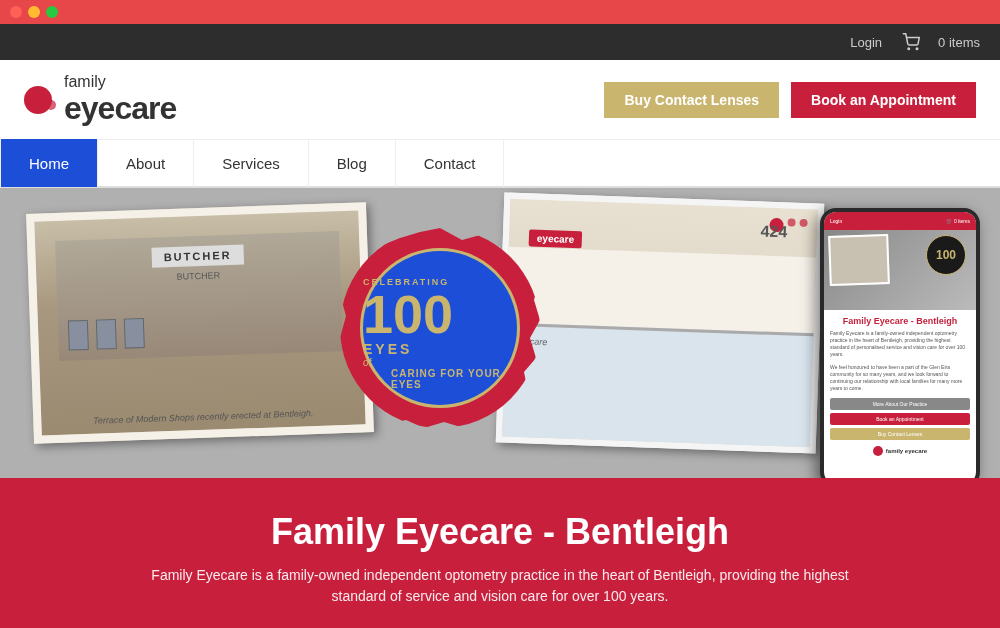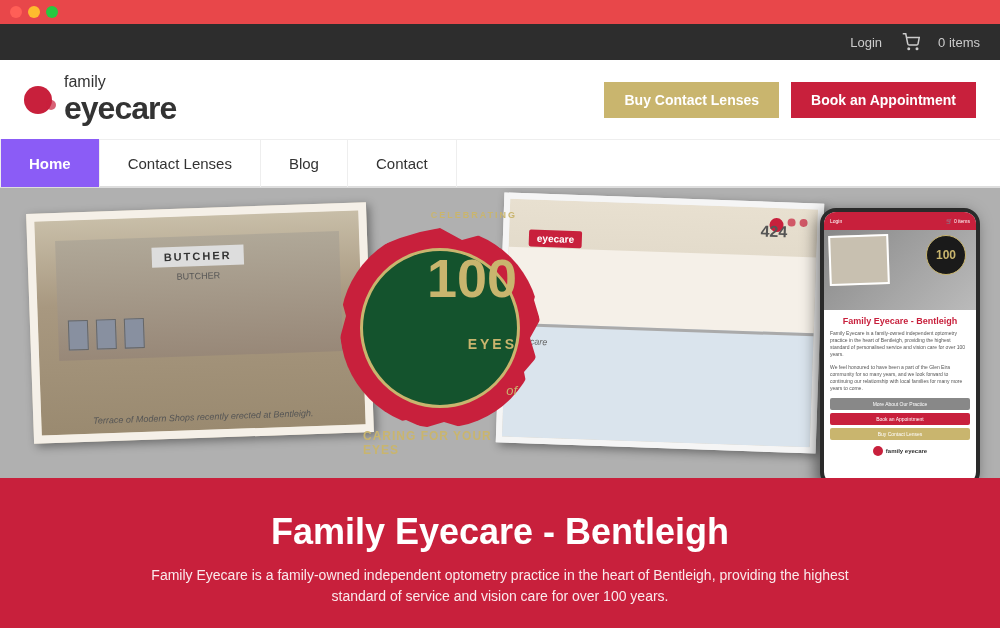--- a/index.html
+++ b/index.html
@@ -141,23 +141,22 @@
       padding: 0 28px;
       height: 48px;
       display: flex;
       align-items: center;
       font-size: 15px;
       color: #333;
       cursor: pointer;
       border-right: 1px solid #eee;
     }
     .nav-item.active {
-      background: #8b5cf6;
+      background: #1d4ed8;
       color: #fff;
-      font-weight: bold;
     }
     .nav-item:first-child {
       border-left: 1px solid #eee;
     }
 
     
     .hero {
       width: 1000px;
       height: 290px;
       background: #b0b0b0;
@@ -256,30 +255,29 @@
       position: absolute;
       width: 200px;
       height: 200px;
       background: #c8203c;
       border-radius: 50%;
       clip-path: polygon(50% 0%, 61% 6%, 72% 3%, 80% 10%, 90% 8%, 95% 18%, 100% 25%, 97% 36%, 100% 46%, 95% 55%, 98% 65%, 92% 72%, 94% 82%, 87% 88%, 82% 96%, 72% 98%, 62% 100%, 52% 97%, 42% 100%, 33% 96%, 24% 98%, 16% 92%, 10% 85%, 5% 76%, 2% 66%, 0% 55%, 3% 44%, 0% 33%, 5% 23%, 12% 15%, 20% 9%, 30% 5%, 40% 2%);
     }
     .badge-circle {
       width: 160px;
       height: 160px;
-      background: #14532d;
+      background: #1d4ed8;
       border-radius: 50%;
       display: flex;
       flex-direction: column;
-      align-items: flex-end;
+      align-items: flex-start;
       justify-content: center;
       z-index: 2;
       position: relative;
       border: 3px solid #c9b56e;
-      gap: 31px;
     }
     .badge-celebrating {
       font-size: 9px;
       color: #c9b56e;
       letter-spacing: 2px;
       font-weight: bold;
       text-transform: uppercase;
       margin-top: 10px;
     }
     .badge-100 {
@@ -288,30 +286,31 @@
       color: #c9b56e;
       line-height: 1;
     }
     .badge-years {
       font-size: 14px;
       color: #c9b56e;
       font-weight: bold;
       letter-spacing: 3px;
     }
     .badge-of {
-      font-size: 13px;
+      font-size: 10px;
       color: #c9b56e;
       font-style: italic;
     }
     .badge-caring {
-      font-size: 12px;
+      font-size: 10px;
       color: #c9b56e;
       letter-spacing: 1px;
       font-weight: bold;
       text-transform: uppercase;
+      margin-left: 28px;
     }
 
     
     .hero-photo-new {
       position: absolute;
       right: 180px;
       top: 10px;
       width: 320px;
       height: 250px;
       background: #f0f0f0;
@@ -536,21 +535,22 @@
       </div>
     </div>
     <div class="header-buttons">
       <button class="btn-contact-lenses">Buy Contact Lenses</button>
       <button class="btn-appointment">Book an Appointment</button>
     </div>
   </div>
 
   <div class="nav">
     <div class="nav-item active">Home</div>
-    <div class="nav-item">Contact Lenses</div>
+    <div class="nav-item">About</div>
+    <div class="nav-item">Services</div>
     <div class="nav-item">Blog</div>
     <div class="nav-item">Contact</div>
   </div>
 
   <div class="hero">
 
     <div class="hero-photo-old">
       <div class="hero-photo-old-inner">
         <div class="butcher-building">
           <div class="building-body">

